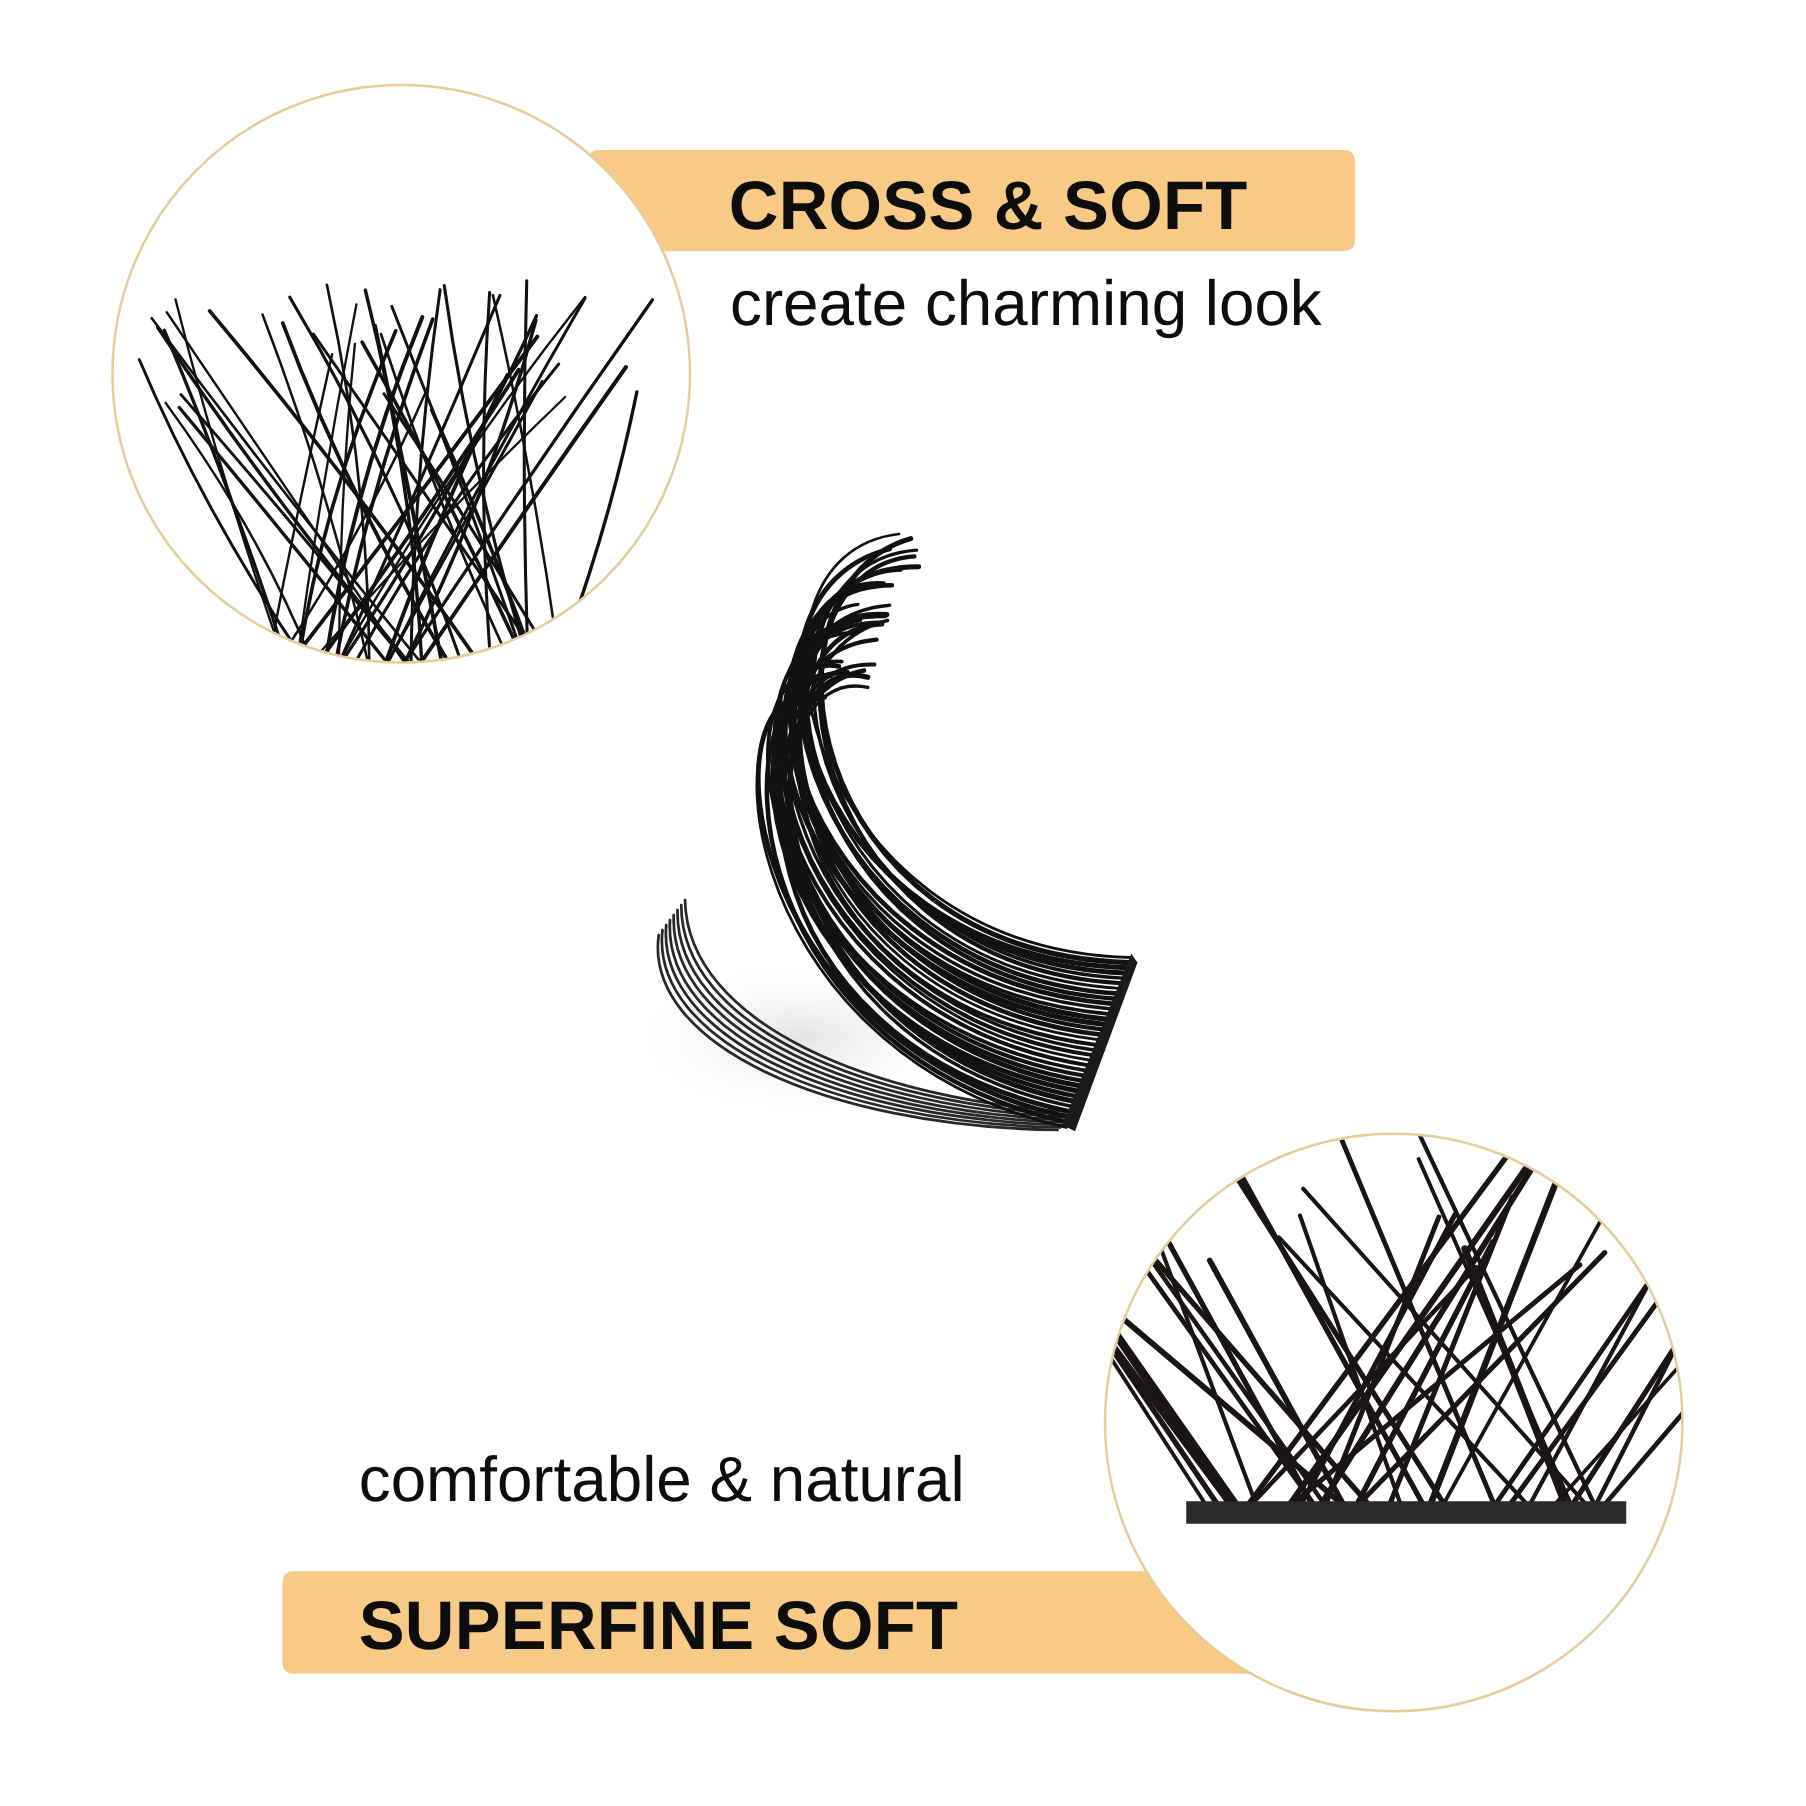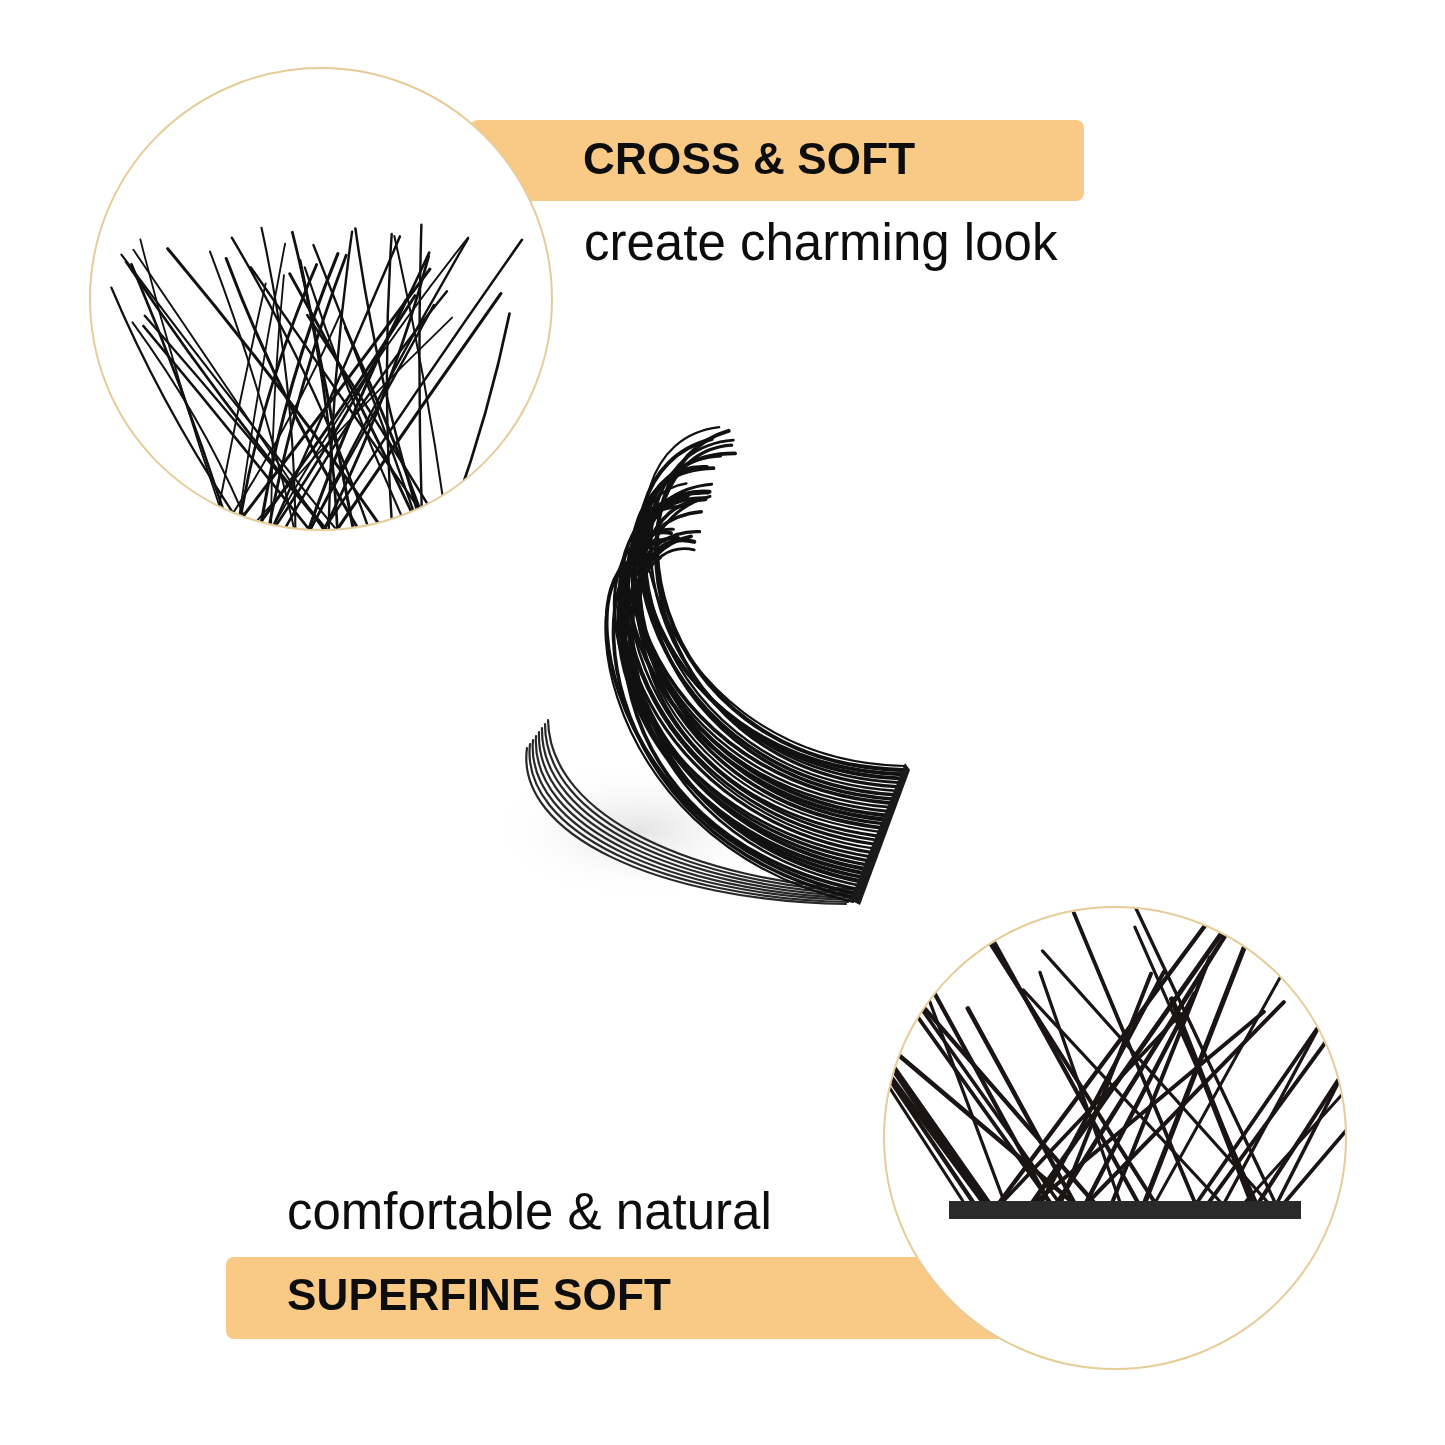--- a/index.html
+++ b/index.html
@@ -6,27 +6,27 @@
   body { width: 1445px; height: 1445px; position: relative; overflow: hidden;
          font-family: "Liberation Sans", sans-serif; color: #0d0d0d; }
   .banner { position: absolute; background: #f8ca86; border-radius: 8px; }
   .banner-top { left: 470px; top: 120px; width: 614px; height: 81px; }
   .banner-bottom { left: 226px; top: 1257px; width: 780px; height: 82px; }
   .circle { position: absolute; border-radius: 50%; background: #ffffff;
             border: 2px solid #e6cc98; overflow: hidden; box-sizing: border-box; }
   .circle-top { left: 89px; top: 67px; width: 464px; height: 464px; }
   .circle-bottom { left: 883px; top: 906px; width: 464px; height: 464px; }
   .circle svg { position: absolute; left: 0; top: 0; }
-  .heading { position: absolute; font-weight: 700; font-size: 44px; line-height: 1;
+  .heading { position: absolute; font-weight: 700; font-size: 55px; line-height: 1;
              letter-spacing: 0.2px; white-space: nowrap; }
   .sub { position: absolute; font-weight: 400; font-size: 51px; line-height: 1;
          white-space: nowrap; text-align: center; }
   .h-top { left: 583px; top: 137px; }
   .s-top { left: 584px; top: 217px; }
-  .s-bottom { left: 287px; top: 1186px; }
+  .s-bottom { left: 287px; top: 1158px; }
   .h-bottom { left: 287px; top: 1273px; }
   .center-lash { position: absolute; left: 470px; top: 380px; }
 </style>
 </head>
 <body>
 
 <div class="banner banner-top"></div>
 
 <div class="circle circle-top">
   <svg width="464" height="464" viewBox="0 0 464 464">

